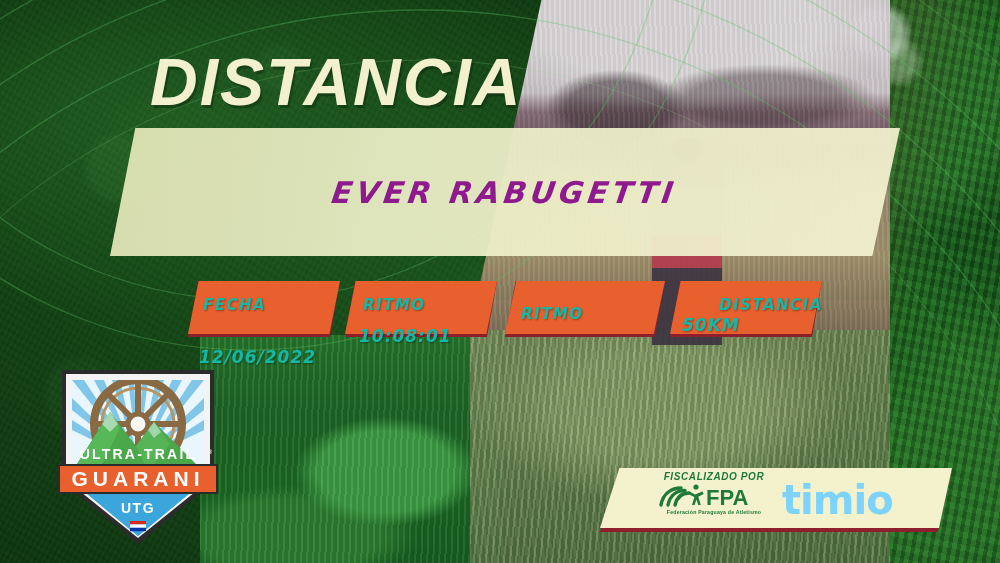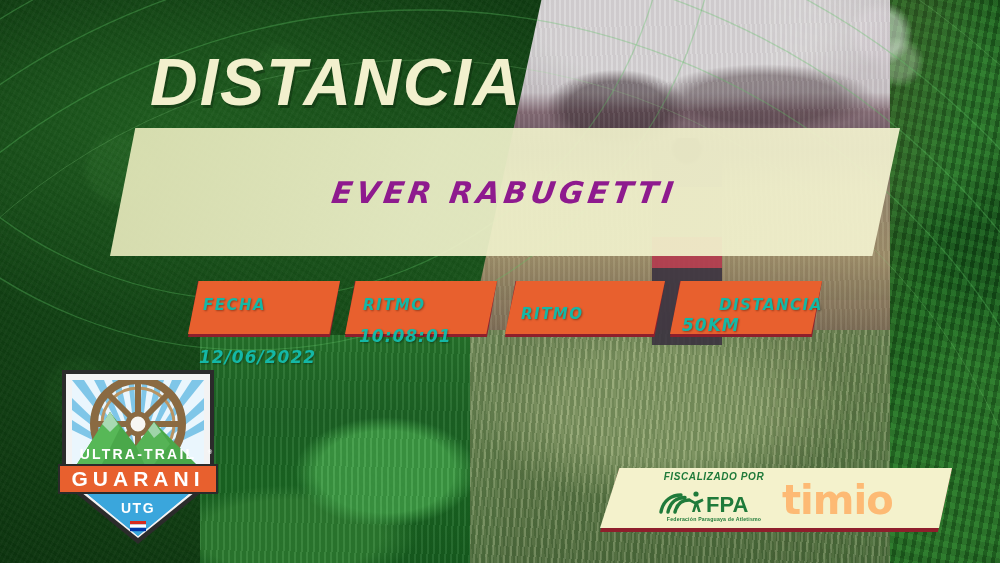--- a/index.html
+++ b/index.html
@@ -177,29 +177,29 @@
   }
   .sponsor-inner{
     position:absolute; left:600px; top:468px; width:352px; height:60px;
     display:flex; align-items:center;
   }
   .fpa-block{ position:absolute; left:55px; top:3px; width:118px; text-align:center; }
   .fisc{
     font-size:10px; font-style:italic; font-weight:bold;
     color:#1f7a3a; letter-spacing:.6px; white-space:nowrap;
   }
-  .fpa-logo{ display:flex; align-items:center; justify-content:center; margin-top:8px; }
+  .fpa-logo{ display:flex; align-items:center; justify-content:center; margin-top:1px; }
   .fpa-logo svg{ display:block; }
   .fpa-sub{
     font-size:5.2px; font-weight:bold; color:#1f7a3a;
     letter-spacing:.2px; margin-top:0px; white-space:nowrap;
   }
   .timio{
     position:absolute; left:182px; top:9px;
-    font-size:40px; font-weight:bold; color:#fdba74;
+    font-size:40px; font-weight:bold; color:#7dd3fc;
     letter-spacing:-1px; font-family:"DejaVu Sans", sans-serif;
   }
 </style>
 </head>
 <body>
 
 <div id="card">
 
   <div class="bg-base"></div>
   <div class="bg-noise"></div>

